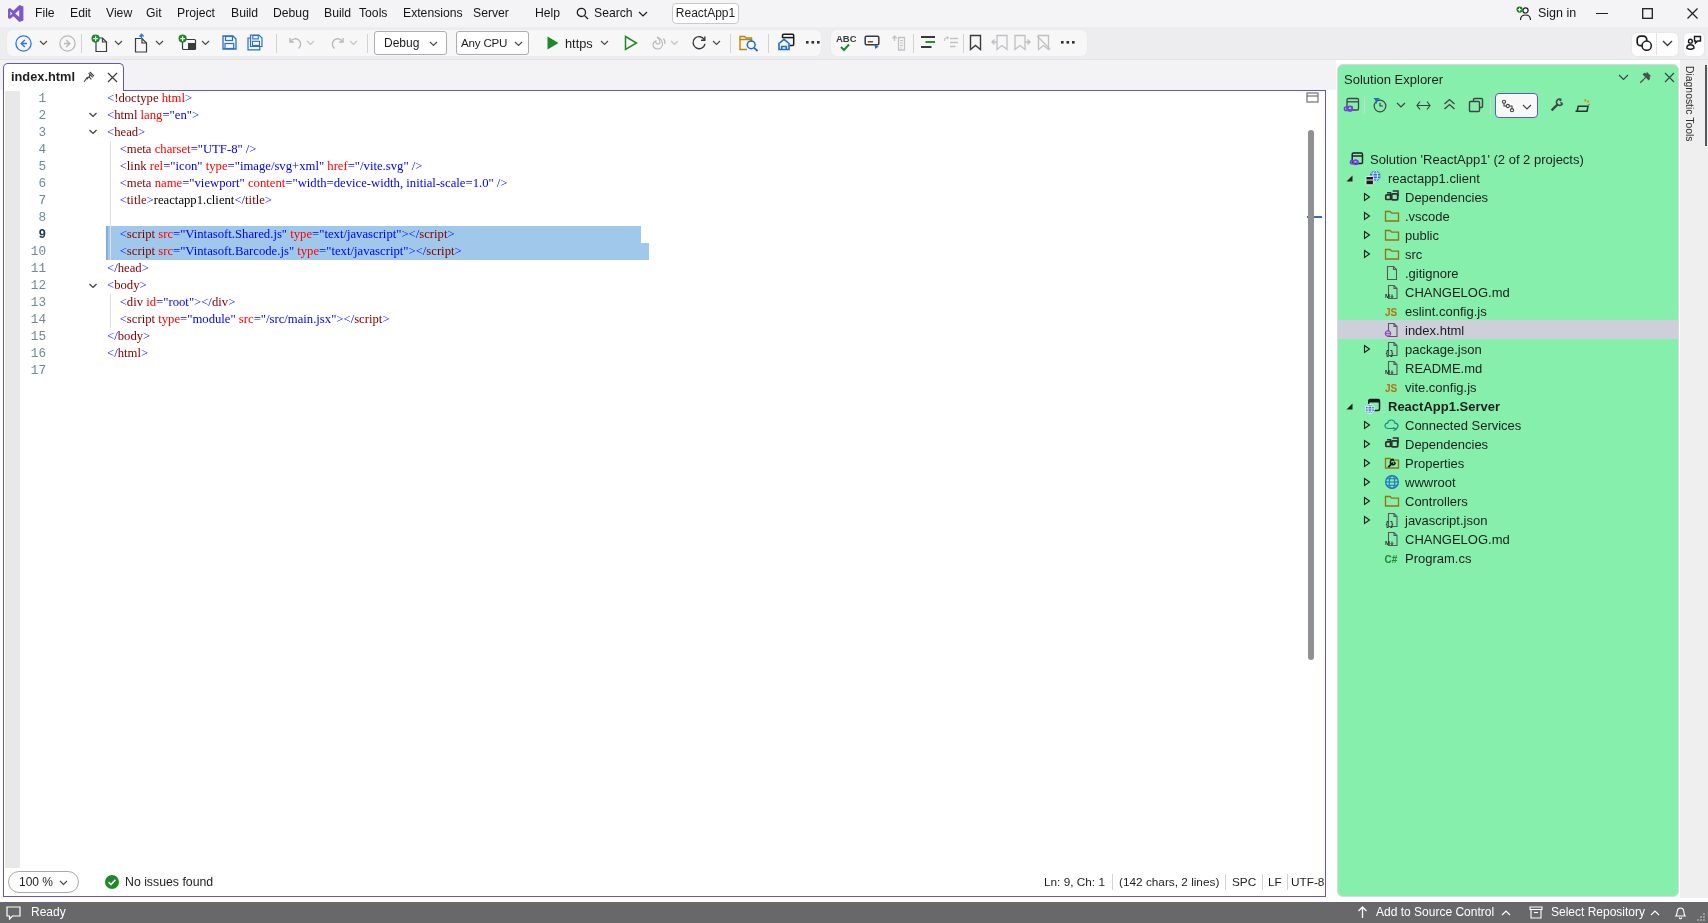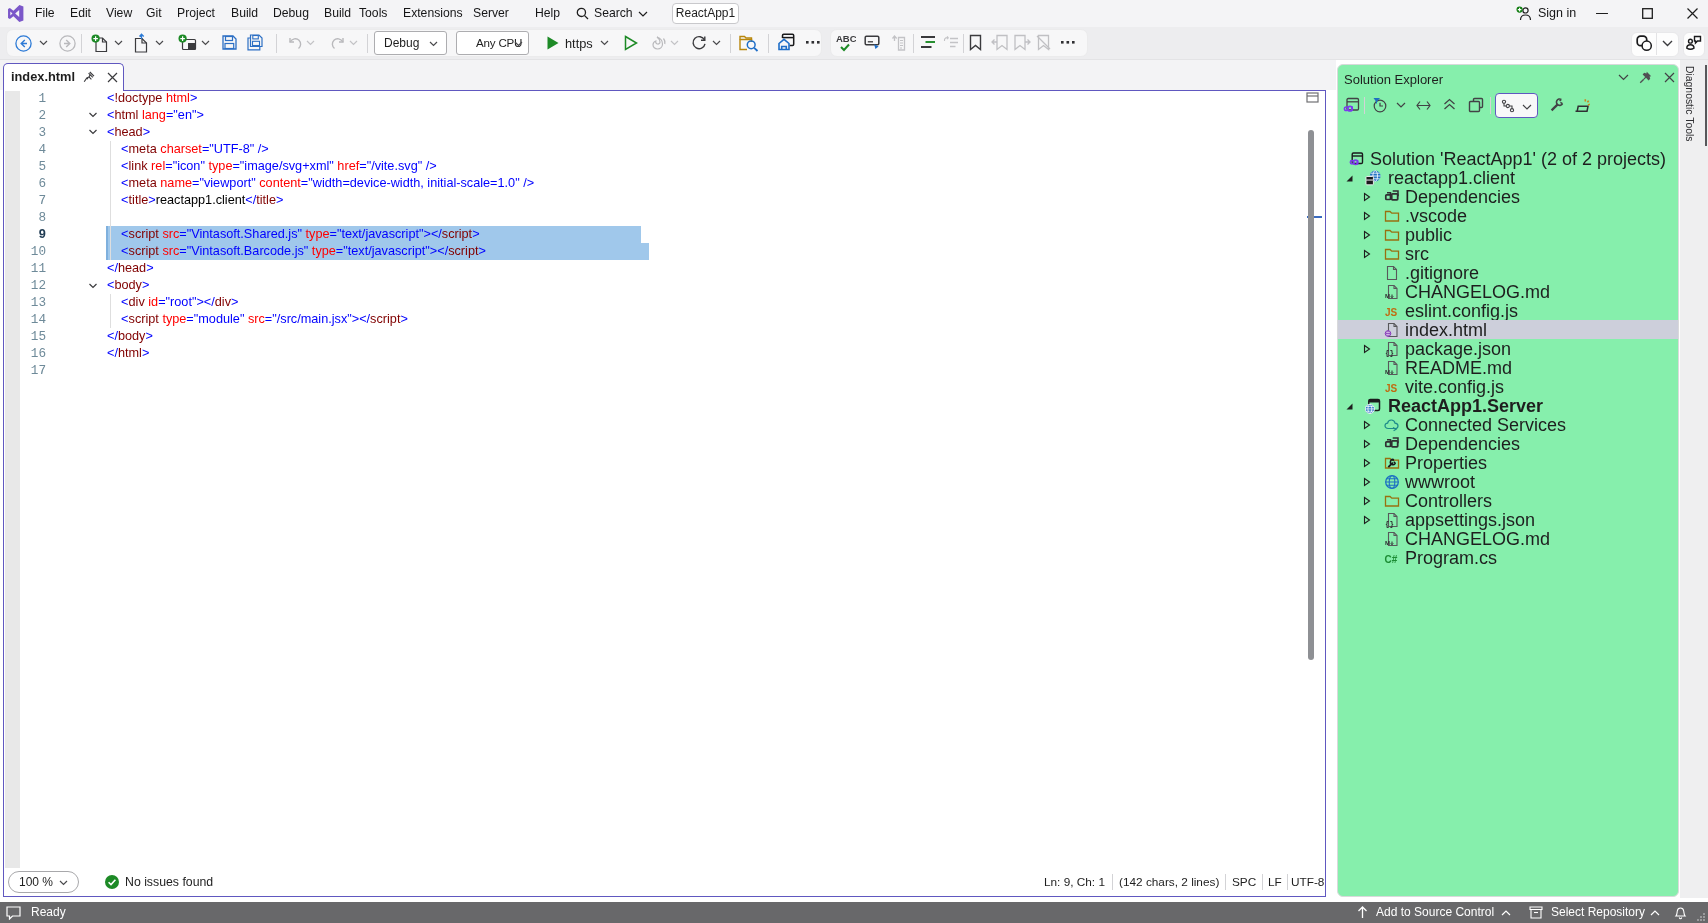--- a/index.html
+++ b/index.html
@@ -12,30 +12,30 @@
   
   #toolbar { left:0; top:27px; width:1708px; height:33px; background:#ededef; border-bottom:1px solid #e3e3e5; }
   .combo { position:absolute; background:#ffffff; border:1px solid #adadb0; border-radius:3px; font-size:12px; color:#1e1e1e; }
   .sep { position:absolute; width:1px; background:#d3d3d6; }
   
   #edgroup { left:3px; top:90px; width:1323px; height:807px; border:1px solid #6058c0; border-top:none; background:#ffffff; }
   #edgroup-topline { left:123px; top:90px; width:1203px; height:1px; background:#6058c0; }
   #tab { left:3px; top:63px; width:121px; height:28px; background:#ffffff; border:1px solid #6058c0; border-bottom:none; border-radius:5px 5px 0 0; }
   #tabfix { left:4px; top:88px; width:119px; height:4px; background:#ffffff; }
   .ln { position:absolute; width:26px; text-align:right; font-family:"Liberation Mono", monospace; font-size:12.7px; color:#6e8a99; line-height:17.06px; }
-  .cl { position:absolute; left:103px; font-family:Liberation Sans, sans-serif; font-size:12.7px; line-height:17.06px; white-space:pre; color:#000; }
+  .cl { position:absolute; left:103px; font-family:Liberation Serif, serif; font-size:12.7px; line-height:17.06px; white-space:pre; color:#000; }
   .cl .b { color:#0000ff; } .cl .m { color:#800000; } .cl .r { color:#ff0000; }
   .guide { position:absolute; width:1px; background:#dedede; }
   .selrect { position:absolute; background:#a0c8eb; }
   .fold { position:absolute; left:83px; width:12px; height:12px; }
   
   #edbottom { left:4px; top:868px; width:1321px; height:28px; background:#ffffff; }
   
   #solexp { left:1337px; top:64px; width:342px; height:833px; background:#86efac; border:1px solid #d9d9db; border-radius:6px; }
-  .tree-row { position:absolute; left:0; width:340px; height:19px; font-size:18px; color:#1e1e1e; }
+  .tree-row { position:absolute; left:0; width:340px; height:19px; font-size:13px; color:#1e1e1e; }
   .tree-label { position:absolute; top:50%; transform:translateY(-50%); white-space:nowrap; }
   
   #statusbar { left:0; top:902px; width:1708px; height:21px; background:#68686a; color:#ffffff; font-size:12px; }
   svg { display:block; }
   .icon { position:absolute; }
 </style>
 </head>
 <body>
 <div class="abs" id="titlebar">
   <svg class="icon" style="left:5px;top:4px" width="20" height="19" viewBox="0 0 24 24">
@@ -152,21 +152,21 @@
   <svg class="icon" style="left:349px;top:13px" width="9" height="6" viewBox="0 0 9 6">
       <path d="M1 1 L4.5 4.5 L8 1" fill="none" stroke="#c3c3c6" stroke-width="1.2"></path>
     </svg>
   <div class="sep" style="left:367px;top:7px;height:19px"></div>
 
   <div class="combo" style="left:374px;top:4px;width:73px;height:24px;line-height:22px;padding-left:9px">Debug
     <svg style="position:absolute;right:8px;top:9px" width="9" height="6" viewBox="0 0 9 6">
         <path d="M1 1 L4.5 4.5 L8 1" fill="none" stroke="#4a4a4d" stroke-width="1.2"></path>
       </svg>
   </div>
-  <div class="combo" style="left:456px;top:4px;width:73px;height:24px;line-height:22px;padding-left:19px;font-size:11.6px;letter-spacing:-0.2px">Any CPU
+  <div class="combo" style="left:456px;top:4px;width:73px;height:24px;line-height:22px;padding-left:4px;font-size:11.6px;letter-spacing:-0.2px">Any CPU
     <svg style="position:absolute;right:5px;top:9px" width="9" height="6" viewBox="0 0 9 6">
         <path d="M1 1 L4.5 4.5 L8 1" fill="none" stroke="#4a4a4d" stroke-width="1.2"></path>
       </svg>
   </div>
 
   <svg class="icon" style="left:546px;top:8px" width="14" height="16" viewBox="0 0 14 16">
       <path d="M1.5 1.5 L12.5 8 L1.5 14.5 Z" fill="#1d8a26"></path>
     </svg>
   <div class="abs" style="left:565px;top:4px;font-size:12.8px;color:#1e1e1e;line-height:25px">https</div>
   <svg class="icon" style="left:600px;top:13px" width="9" height="6" viewBox="0 0 9 6">
@@ -651,21 +651,21 @@
       </svg>
     <div class="tree-label" style="left:67px;">Controllers</div>
   </div>
   <div class="tree-row" style="top:445.2px;">
     <svg class="icon" style="left:25px;top:4.5px" width="8" height="10" viewBox="0 0 8 10">
         <path d="M1.5 1.5 L6.5 5 L1.5 8.5 Z" fill="none" stroke="#1e1e1e" stroke-width="1.1"></path>
       </svg>
     <svg class="icon" style="left:46px;top:1.5px" width="16" height="16" viewBox="0 0 16 16">
         <use href="#i-json"></use>
       </svg>
-    <div class="tree-label" style="left:67px;">appsettings.json</div>
+    <div class="tree-label" style="left:67px;">javascript.json</div>
   </div>
   <div class="tree-row" style="top:464.2px;">
     <svg class="icon" style="left:46px;top:1.5px" width="16" height="16" viewBox="0 0 16 16">
         <use href="#i-md"></use>
       </svg>
     <div class="tree-label" style="left:67px;">CHANGELOG.md</div>
   </div>
   <div class="tree-row" style="top:483.2px;">
     <svg class="icon" style="left:46px;top:1.5px" width="16" height="16" viewBox="0 0 16 16">
         <use href="#i-cs"></use>

